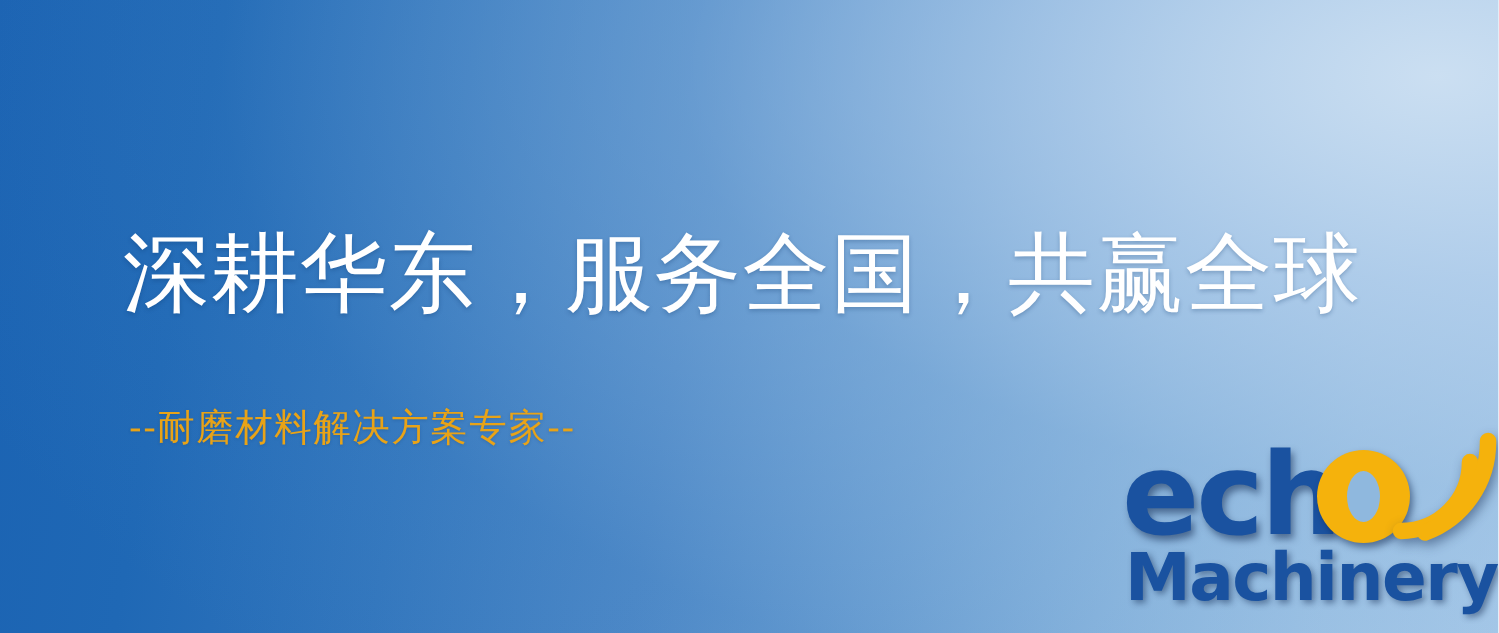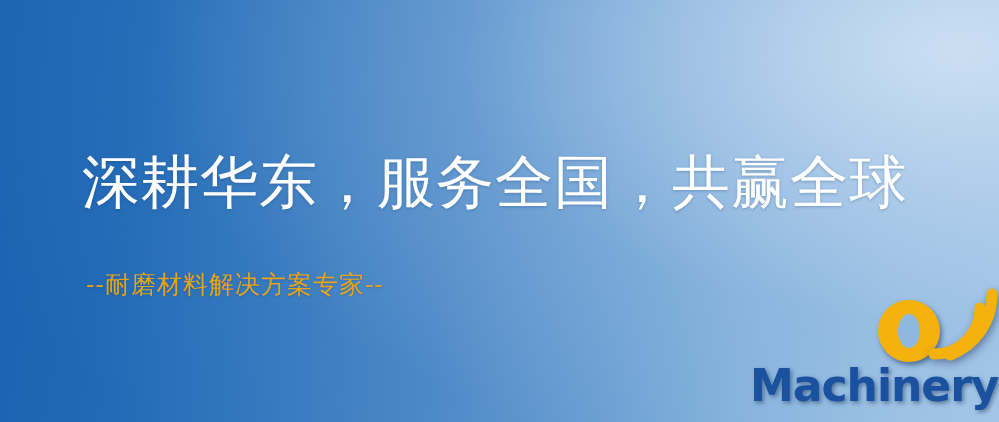--- a/index.html
+++ b/index.html
@@ -146,20 +146,23 @@
 <body>
 
 <div id="banner">
 
   <div id="headline">深耕华东，服务全国，共赢全球</div>
 
   <div id="subtitle">--耐磨材料解决方案专家--</div>
 
   <div id="logo">
 
+    <div id="logo-wordmark-top">
+      <span class="blue-letters">ech</span>
+    </div>
 
     <div id="logo-o">
       <div class="ring"></div>
       <div class="hole"></div>
     </div>
 
     <svg id="logo-arcs" viewBox="0 0 72 78">
       <path d="M 6 70 A 46 46 0 0 0 52 24" fill="none" stroke="#f5b20c" stroke-width="11" stroke-linecap="round"></path>
       <path d="M 22 71 A 64 64 0 0 0 64 10" fill="none" stroke="#f5b20c" stroke-width="11" stroke-linecap="round"></path>
     </svg>

